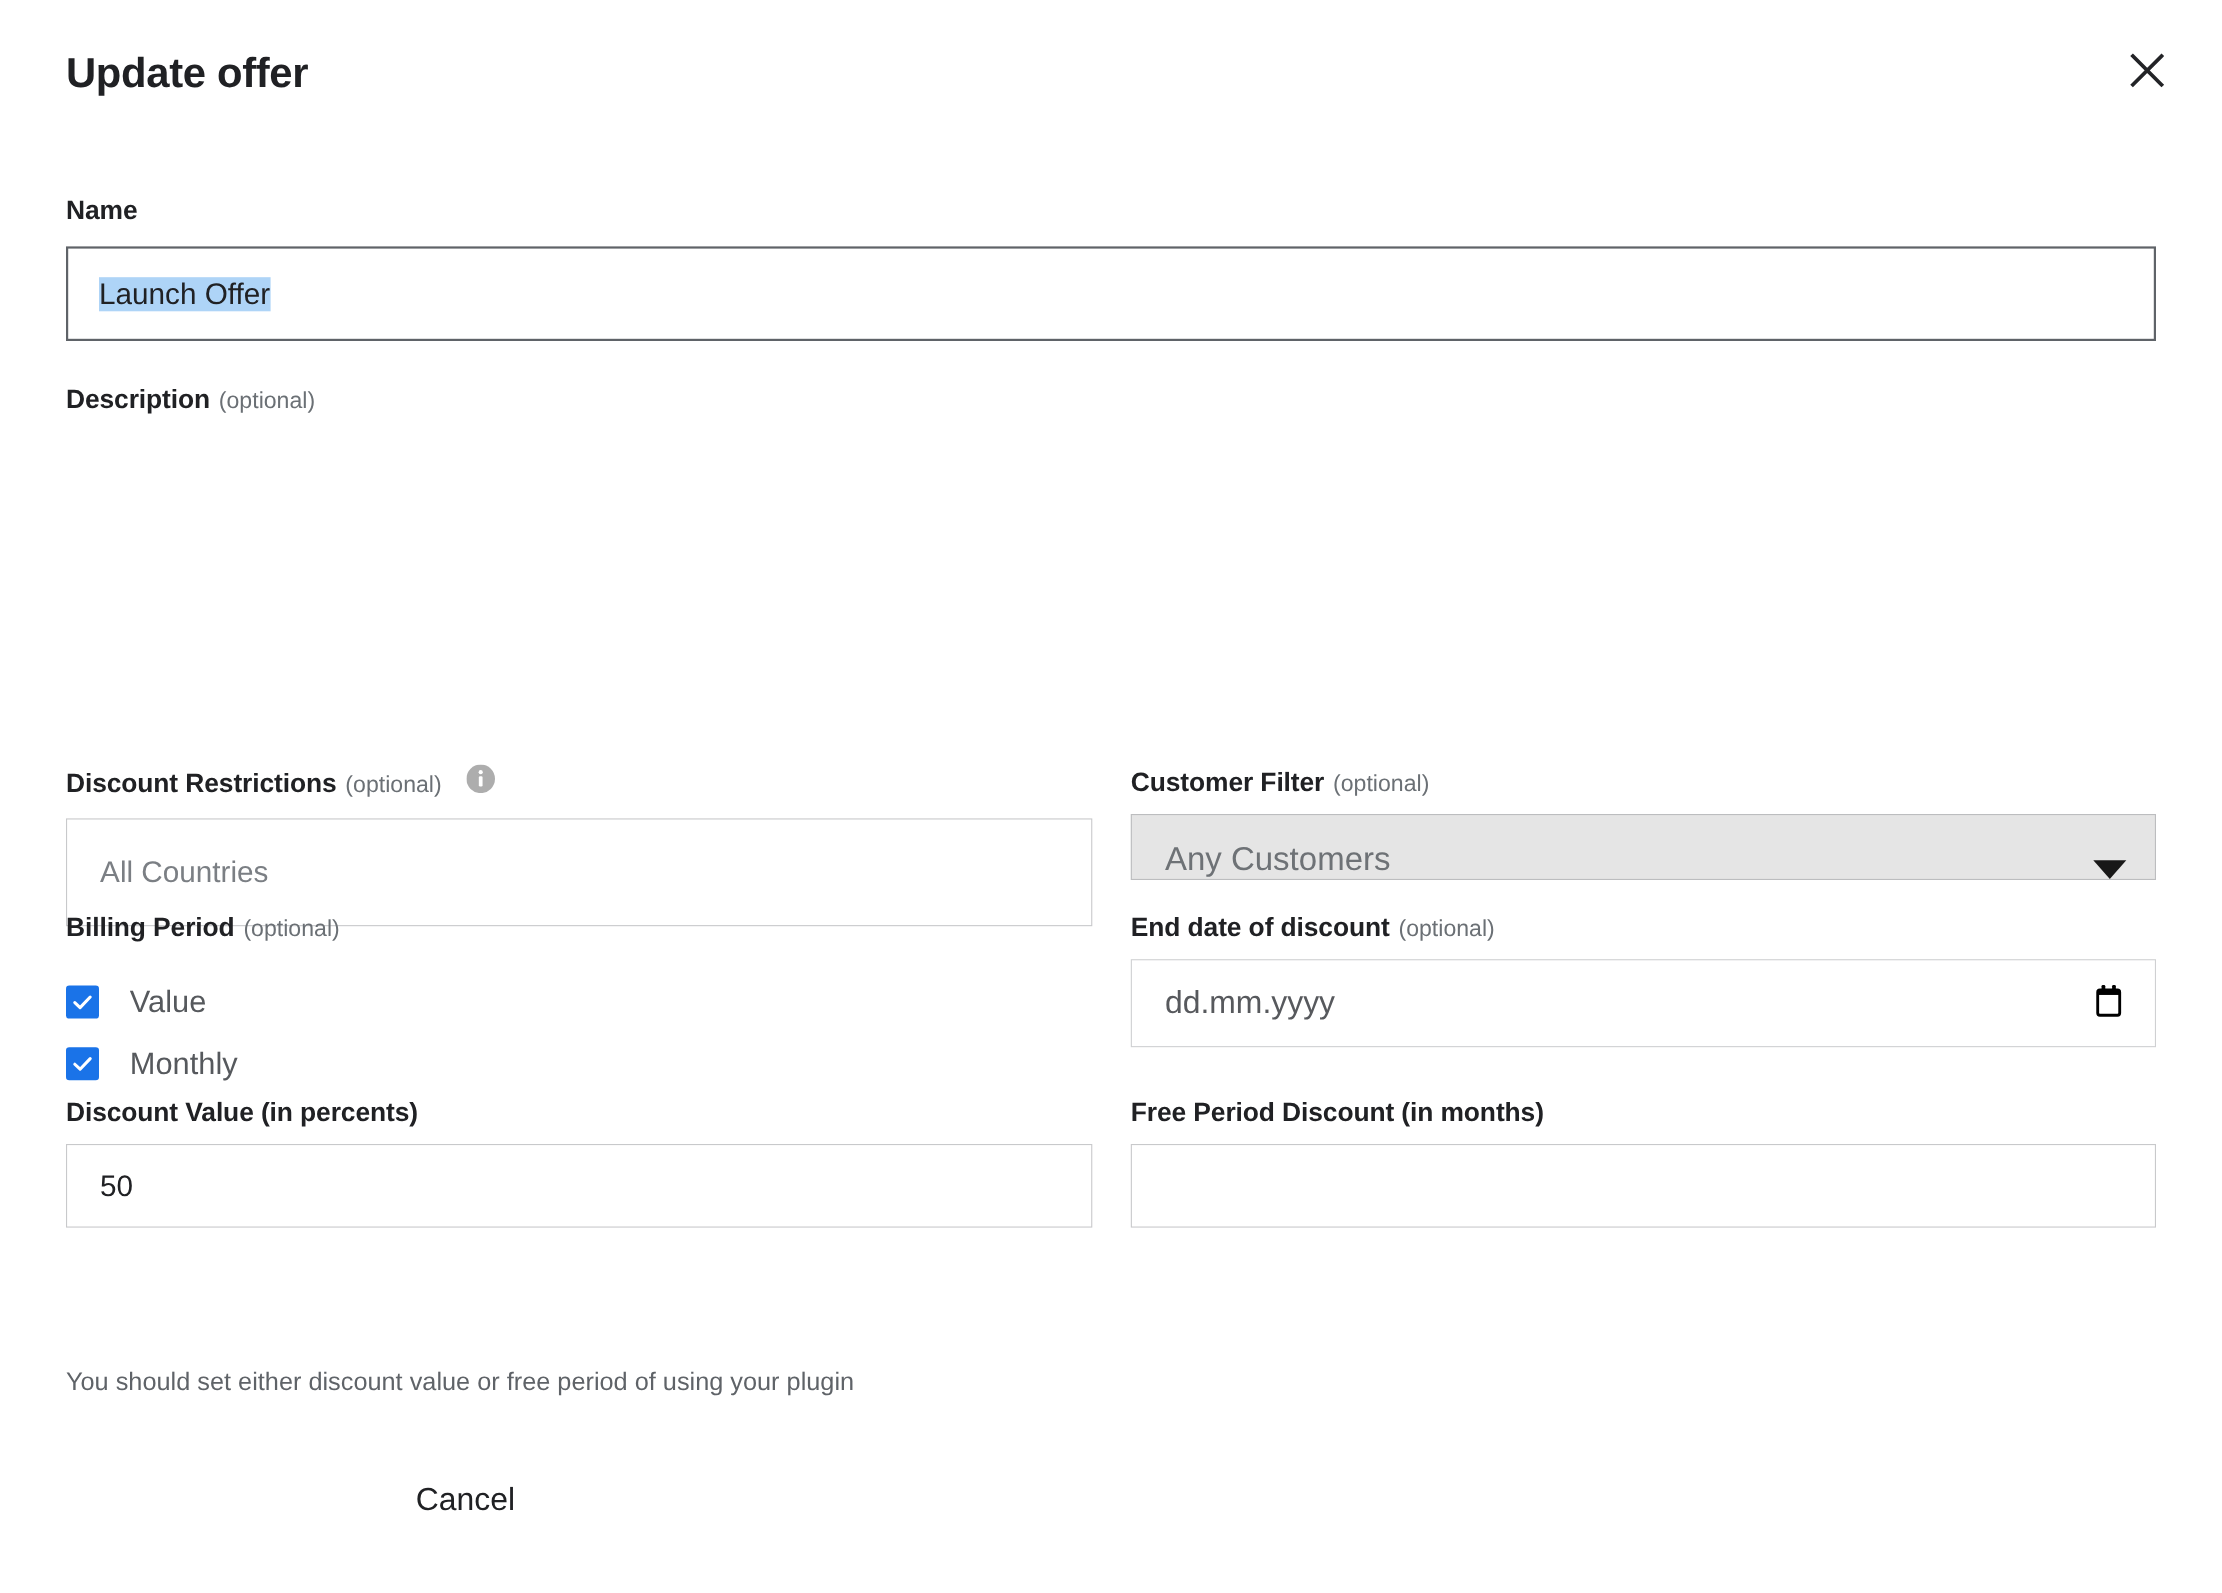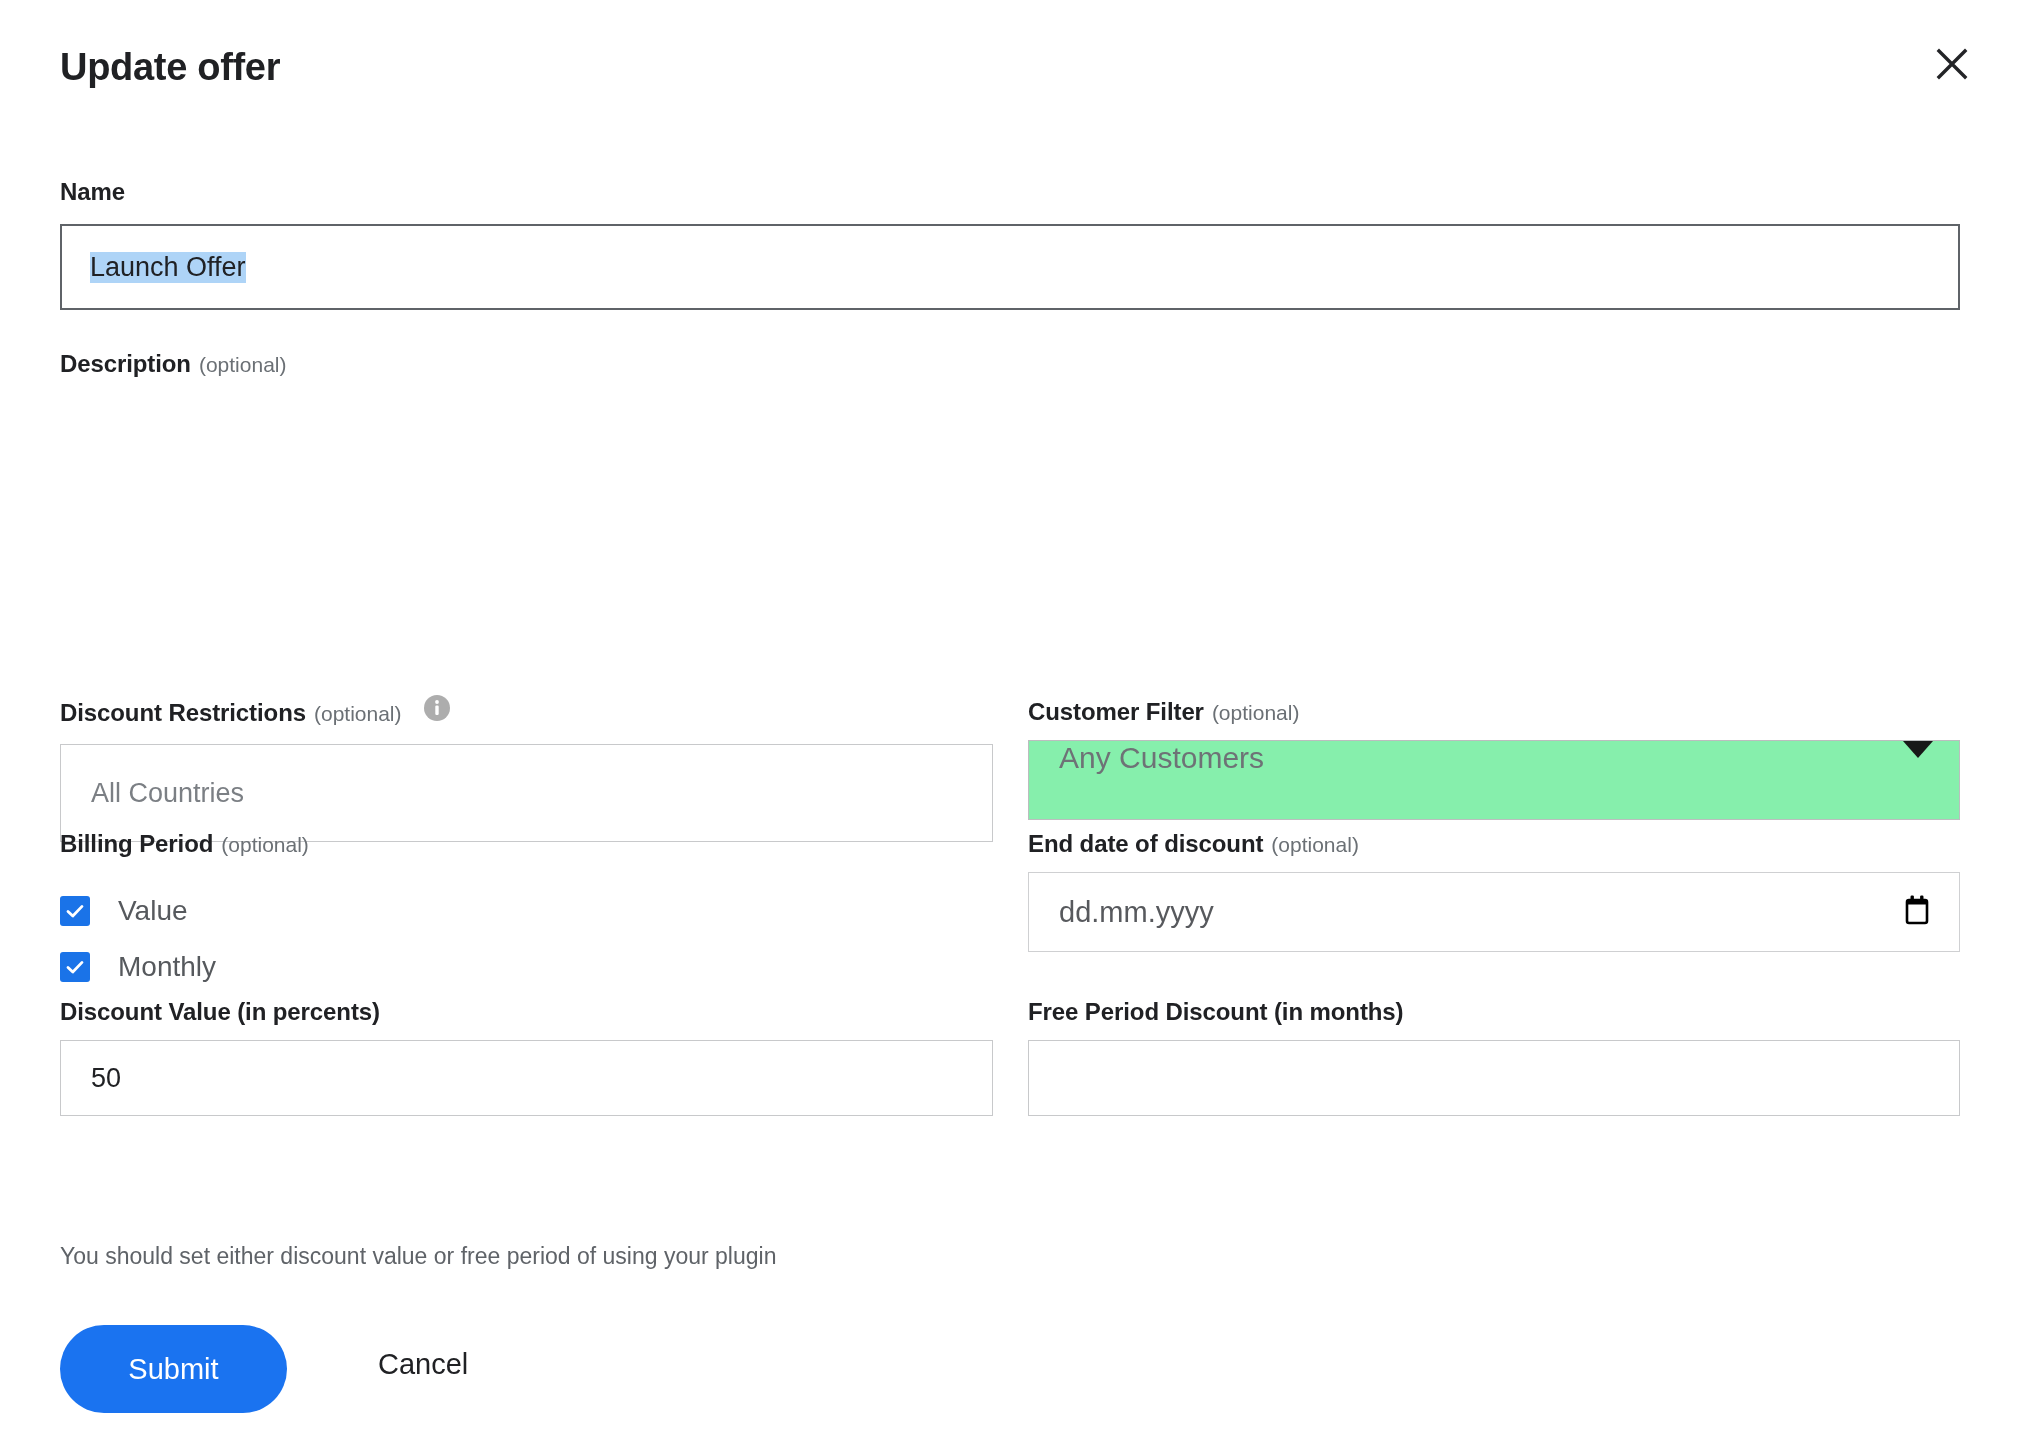--- a/index.html
+++ b/index.html
@@ -159,26 +159,26 @@
     width: 933px;
     height: 98px;
   }
 
   .customer-label { top: 700px; }
   .customer-select {
     position: absolute;
     left: 1028px;
     top: 740px;
     width: 932px;
-    height: 80px;
+    height: 60px;
     box-sizing: border-box;
     border: 1px solid #bcbdbf;
-    background: #86efac;
-    display: flex;
-    align-items: flex-start;
+    background: #e5e5e5;
+    display: flex;
+    align-items: flex-end;
     padding: 0 26px 0 30px;
     cursor: pointer;
   }
   .customer-select .sel-value {
     font-size: 30px;
     color: #6e7276;
     flex: 1;
   }
   .caret {
     width: 0; height: 0;
@@ -389,16 +389,15 @@
   </div>
   <div class="helper-text">You should set either discount value or free period of using your plugin</div>
 
   <div class="field-label col-right free-label">
     <span>Free Period Discount (in months)</span>
   </div>
   <div class="text-input free-input">
     <span class="value"></span>
   </div>
 
-  <button class="submit-btn">Submit</button>
   <button class="cancel-btn">Cancel</button>
 
 </div>
 
 </body></html>

